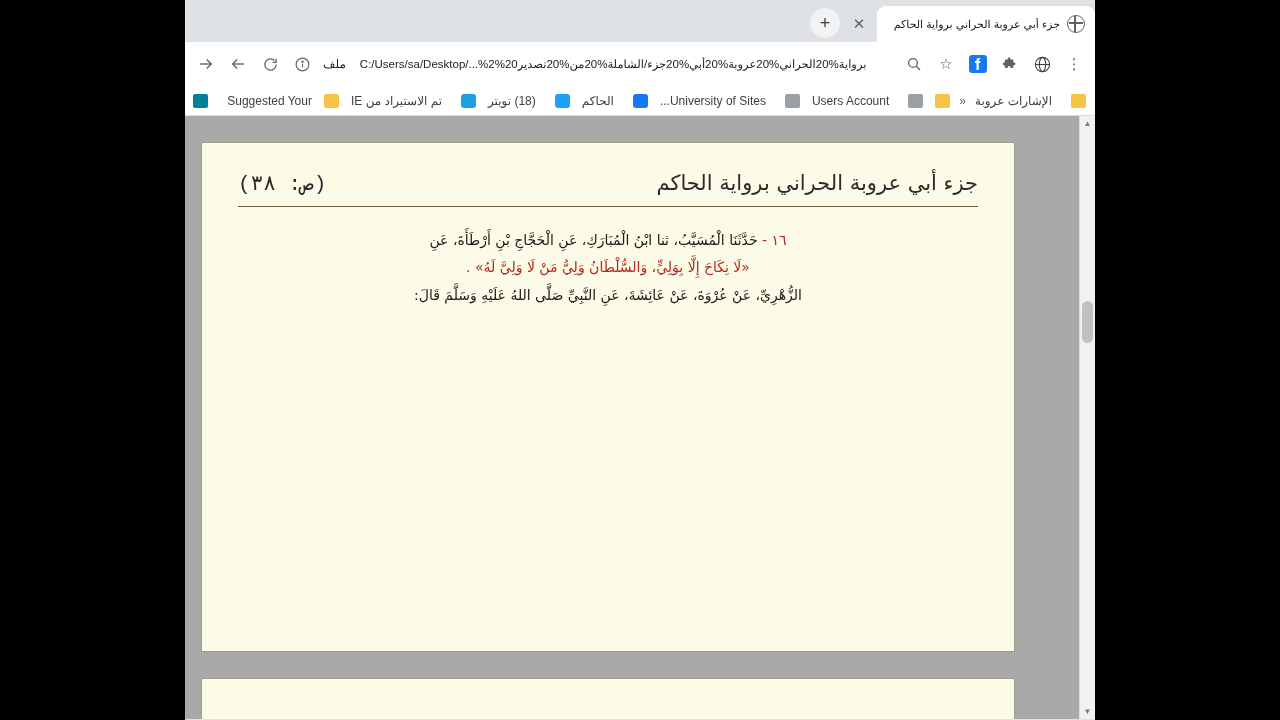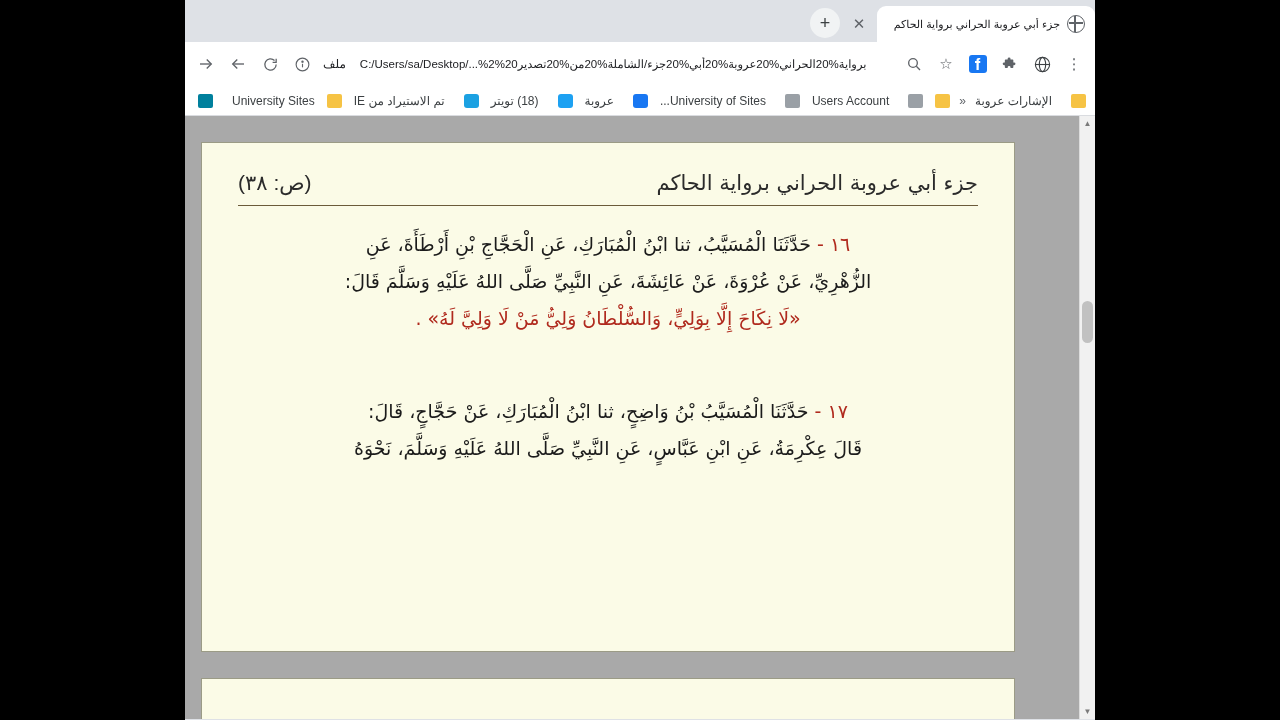--- a/index.html
+++ b/index.html
@@ -227,30 +227,30 @@
     border-bottom: 1px solid #6b5b3a;
     padding-bottom: 10px;
     margin-bottom: 20px;
   }
   .hdr-title {
     font-family: "DejaVu Sans", sans-serif;
     font-size: 21px;
     color: #2b2b2b;
   }
   .hdr-page {
-    font-family: Liberation Sans, sans-serif;
+    font-family: Liberation Mono, monospace;
     font-size: 21px;
     color: #2b2b2b;
   }
   .hadith {
     margin-bottom: 26px;
   }
   .h-line {
     font-family: "DejaVu Sans", sans-serif;
-    font-size: 19px;
+    font-size: 14px;
     line-height: 1.95;
     color: #1b1b1b;
     text-align: justify;
     text-align-last: center;
   }
   .h-num { color: #b02a1e; }
   .h-quote { color: #b02a1e; }
   .h-center { text-align: center; }
   .gap { height: 30px; }
   
@@ -369,35 +369,35 @@
       <div class="bm">
         <span class="bm-ico ic-grey"></span>
         <span>Users Account</span>
       </div>
       <div class="bm">
         <span class="bm-ico ic-grey"></span>
         <span>University of Sites...</span>
       </div>
       <div class="bm">
         <span class="bm-ico ic-blue"></span>
-        <span>عروبة</span>
+        <span>الحاكم</span>
       </div>
       <div class="bm">
         <span class="bm-ico ic-twit"></span>
         <span>(18) تويتر</span>
       </div>
       <div class="bm">
         <span class="bm-ico ic-ie"></span>
         <span>تم الاستيراد من IE</span>
       </div>
       <div class="bm">
         <span class="bm-ico ic-folder"></span>
       </div>
       <div class="bm">
-        <span>University Sites</span>
+        <span>Suggested Your</span>
         <span class="bm-ico ic-bing"></span>
       </div>
       <div class="bm">
         <span>التطبيقات</span>
         <span class="bm-ico ic-apps"></span>
       </div>
       <div class="chev">»</div>
     </div>
 
     <div class="viewport">
@@ -406,33 +406,26 @@
         <div class="page-header">
           <div class="hdr-title">جزء أبي عروبة الحراني برواية الحاكم</div>
           <div class="hdr-page">(ص: ٣٨)</div>
         </div>
 
         <div class="hadith">
           <div class="h-line">
             <span class="h-num">١٦ -</span>
             <span>حَدَّثَنَا الْمُسَيَّبُ، ثنا ابْنُ الْمُبَارَكِ، عَنِ الْحَجَّاجِ بْنِ أَرْطَأَةَ، عَنِ</span>
           </div>
+          <div class="h-line h-center h-quote">«لَا نِكَاحَ إِلَّا بِوَلِيٍّ، وَالسُّلْطَانُ وَلِيُّ مَنْ لَا وَلِيَّ لَهُ» .</div>
           <div class="h-line">الزُّهْرِيِّ، عَنْ عُرْوَةَ، عَنْ عَائِشَةَ، عَنِ النَّبِيِّ صَلَّى اللهُ عَلَيْهِ وَسَلَّمَ قَالَ:</div>
-          <div class="h-line h-center h-quote">«لَا نِكَاحَ إِلَّا بِوَلِيٍّ، وَالسُّلْطَانُ وَلِيُّ مَنْ لَا وَلِيَّ لَهُ» .</div>
         </div>
 
         <div class="gap"></div>
 
-        <div class="hadith">
-          <div class="h-line">
-            <span class="h-num">١٧ -</span>
-            <span>حَدَّثَنَا الْمُسَيَّبُ بْنُ وَاضِحٍ، ثنا ابْنُ الْمُبَارَكِ، عَنْ حَجَّاجٍ، قَالَ:</span>
-          </div>
-          <div class="h-line h-center">قَالَ عِكْرِمَةُ، عَنِ ابْنِ عَبَّاسٍ، عَنِ النَّبِيِّ صَلَّى اللهُ عَلَيْهِ وَسَلَّمَ، نَحْوَهُ</div>
-        </div>
       </div>
 
       <div class="page2"></div>
 
       <div class="scrollbar">
         <div class="sb-arrow" style="top:0;">▲</div>
         <div class="sb-thumb"></div>
         <div class="sb-arrow" style="bottom:0;">▼</div>
       </div>
     </div>

